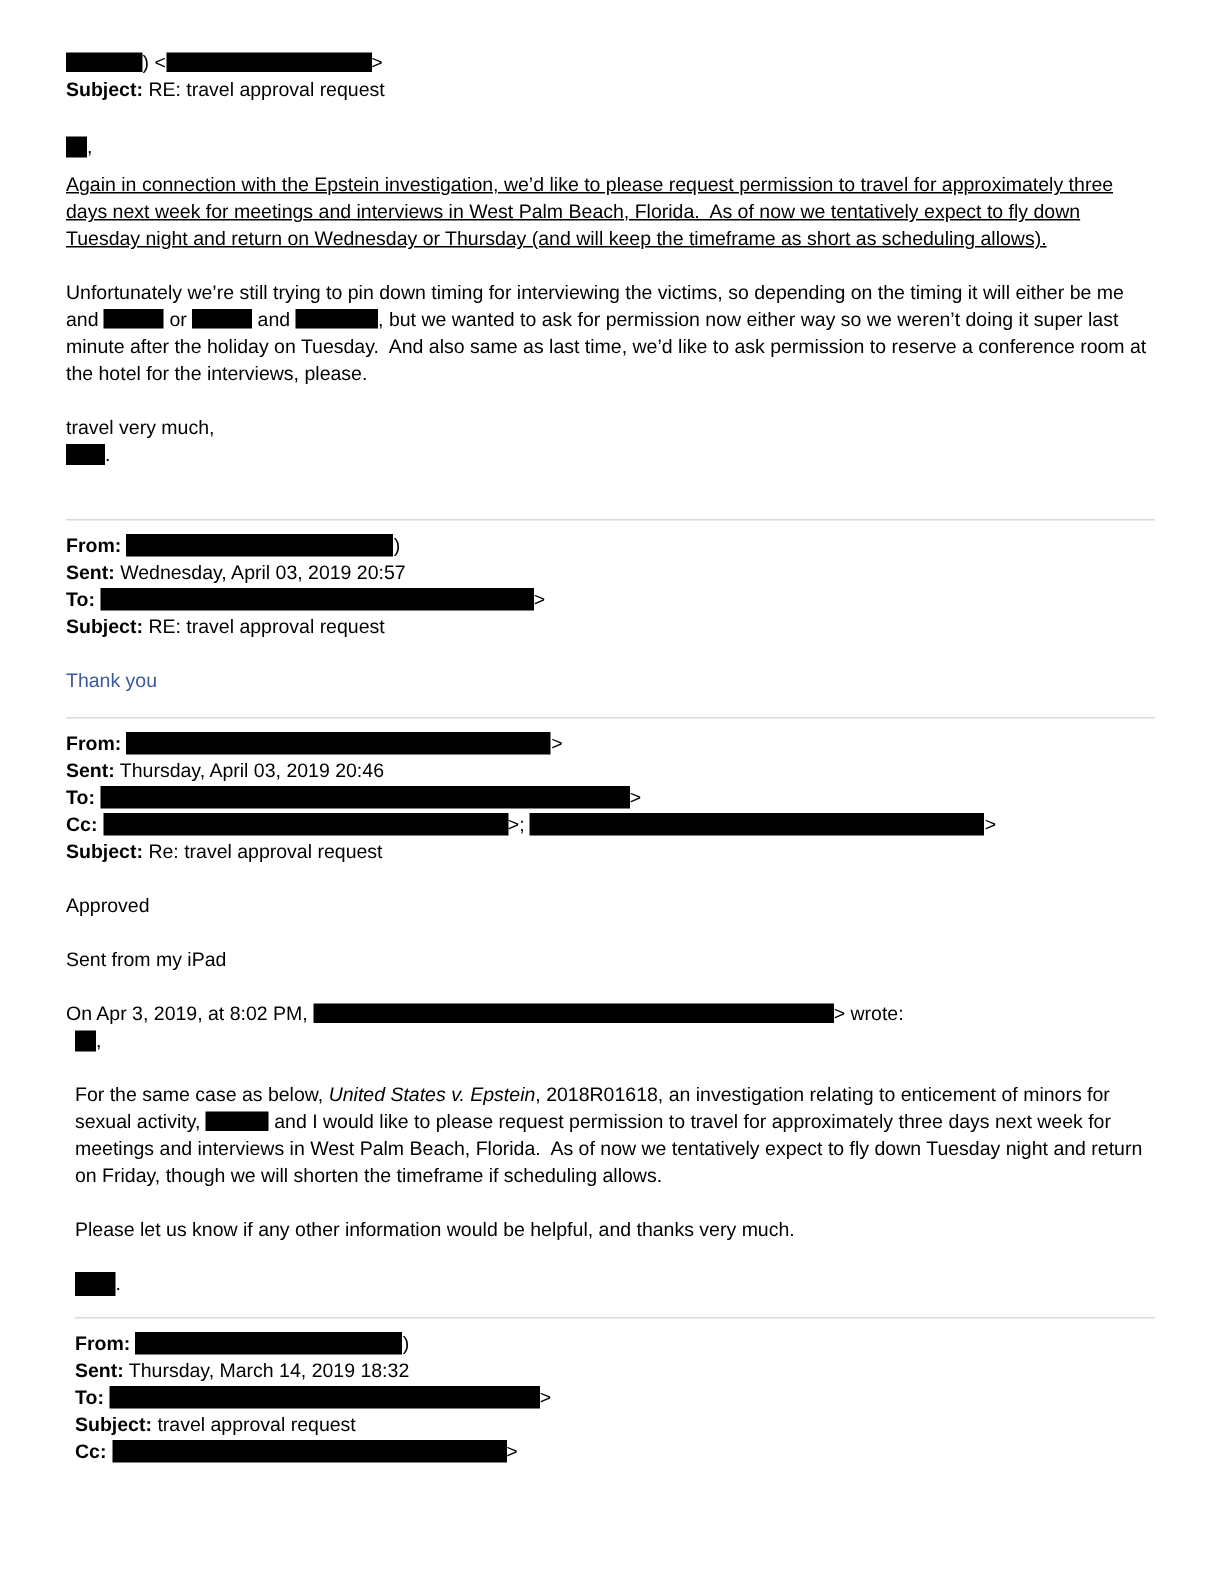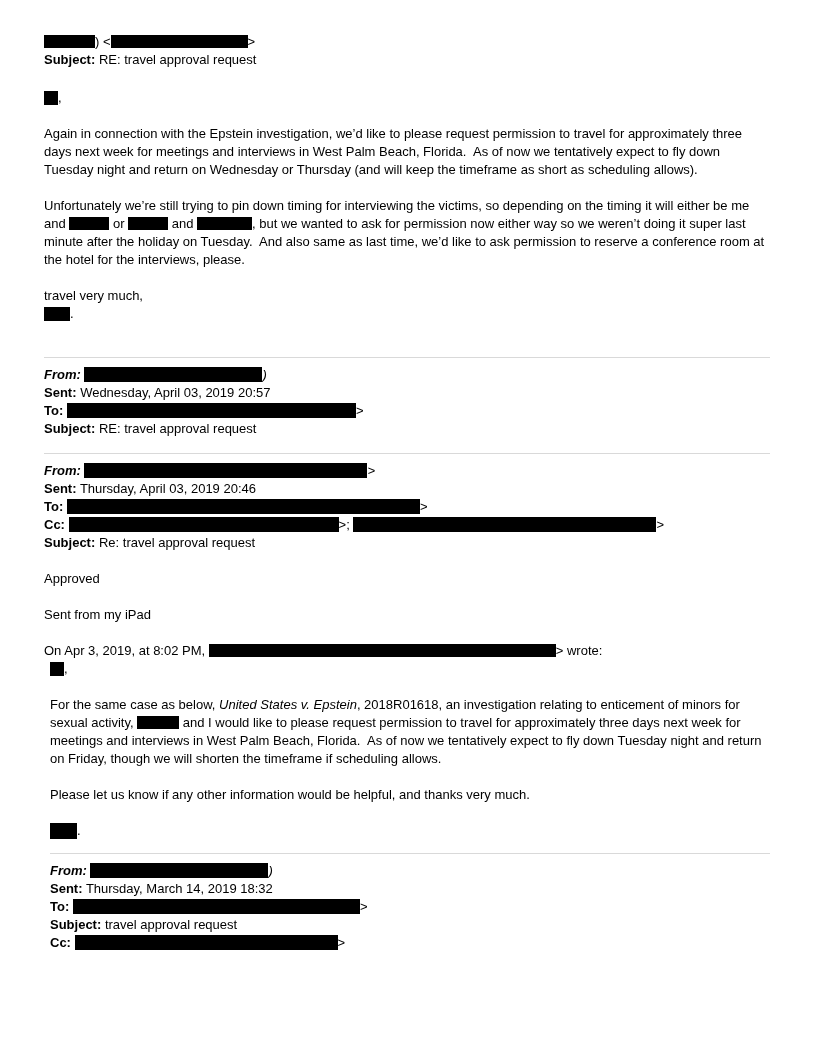--- a/index.html
+++ b/index.html
@@ -20,25 +20,25 @@
     display: inline-block;
     height: 13px;
     background: var(--redaction, #000);
     vertical-align: -2px;
   }
   .redact.hdr { height: 15px; vertical-align: -3px; }
   .redact.sq  { height: 14px; vertical-align: -3px; }
   .divider { border-top: 1px solid var(--divider, #d9d9d9); height: 0; }
   .quoted { margin-left: 6px; }
   .blue { color: var(--link_blue, #3a5a9a); }
-  .mt8  { margin-top: 8px; font-style: italic; }
+  .mt8  { margin-top: 8px; }
   .mt13 { margin-top: 13px; }
   .mt15 { margin-top: 15px; }
   .mt16 { }
-  .mt19 { margin-top: 18px; }
+  .mt19 { margin-top: 7px; text-decoration: underline; }
   .mt20 { margin-top: 20px; }
   .mt34 { margin-top: 34px; }
 </style>
 </head>
 <body>
 
 <div class="page">
 
   <div class="line"><span class="redact" style="width:51px"></span><span>) &lt;</span><span class="redact" style="width:137px"></span><span>&gt;</span></div>
 
@@ -55,20 +55,21 @@
 
   <div class="divider mt34"></div>
 
   <div>
     <div class="line mt8"><b>From:</b> <span class="redact hdr" style="width:178px"></span><span>)</span></div>
     <div class="line"><b>Sent:</b> <span>Wednesday, April 03, 2019 20:57</span></div>
     <div class="line"><b>To:</b> <span class="redact hdr" style="width:289px"></span><span>&gt;</span></div>
     <div class="line"><b>Subject:</b> <span>RE: travel approval request</span></div>
   </div>
 
+  <p class="blue">Thank you</p>
 
   <div class="divider mt15"></div>
 
   <div>
     <div class="line mt8"><b>From:</b> <span class="redact hdr" style="width:283px"></span><span>&gt;</span></div>
     <div class="line"><b>Sent:</b> <span>Thursday, April 03, 2019 20:46</span></div>
     <div class="line"><b>To:</b> <span class="redact hdr" style="width:353px"></span><span>&gt;</span></div>
     <div class="line"><b>Cc:</b> <span class="redact hdr" style="width:270px"></span><span>&gt;;</span> <span class="redact hdr" style="width:303px"></span><span>&gt;</span></div>
     <div class="line"><b>Subject:</b> <span>Re: travel approval request</span></div>
   </div>

